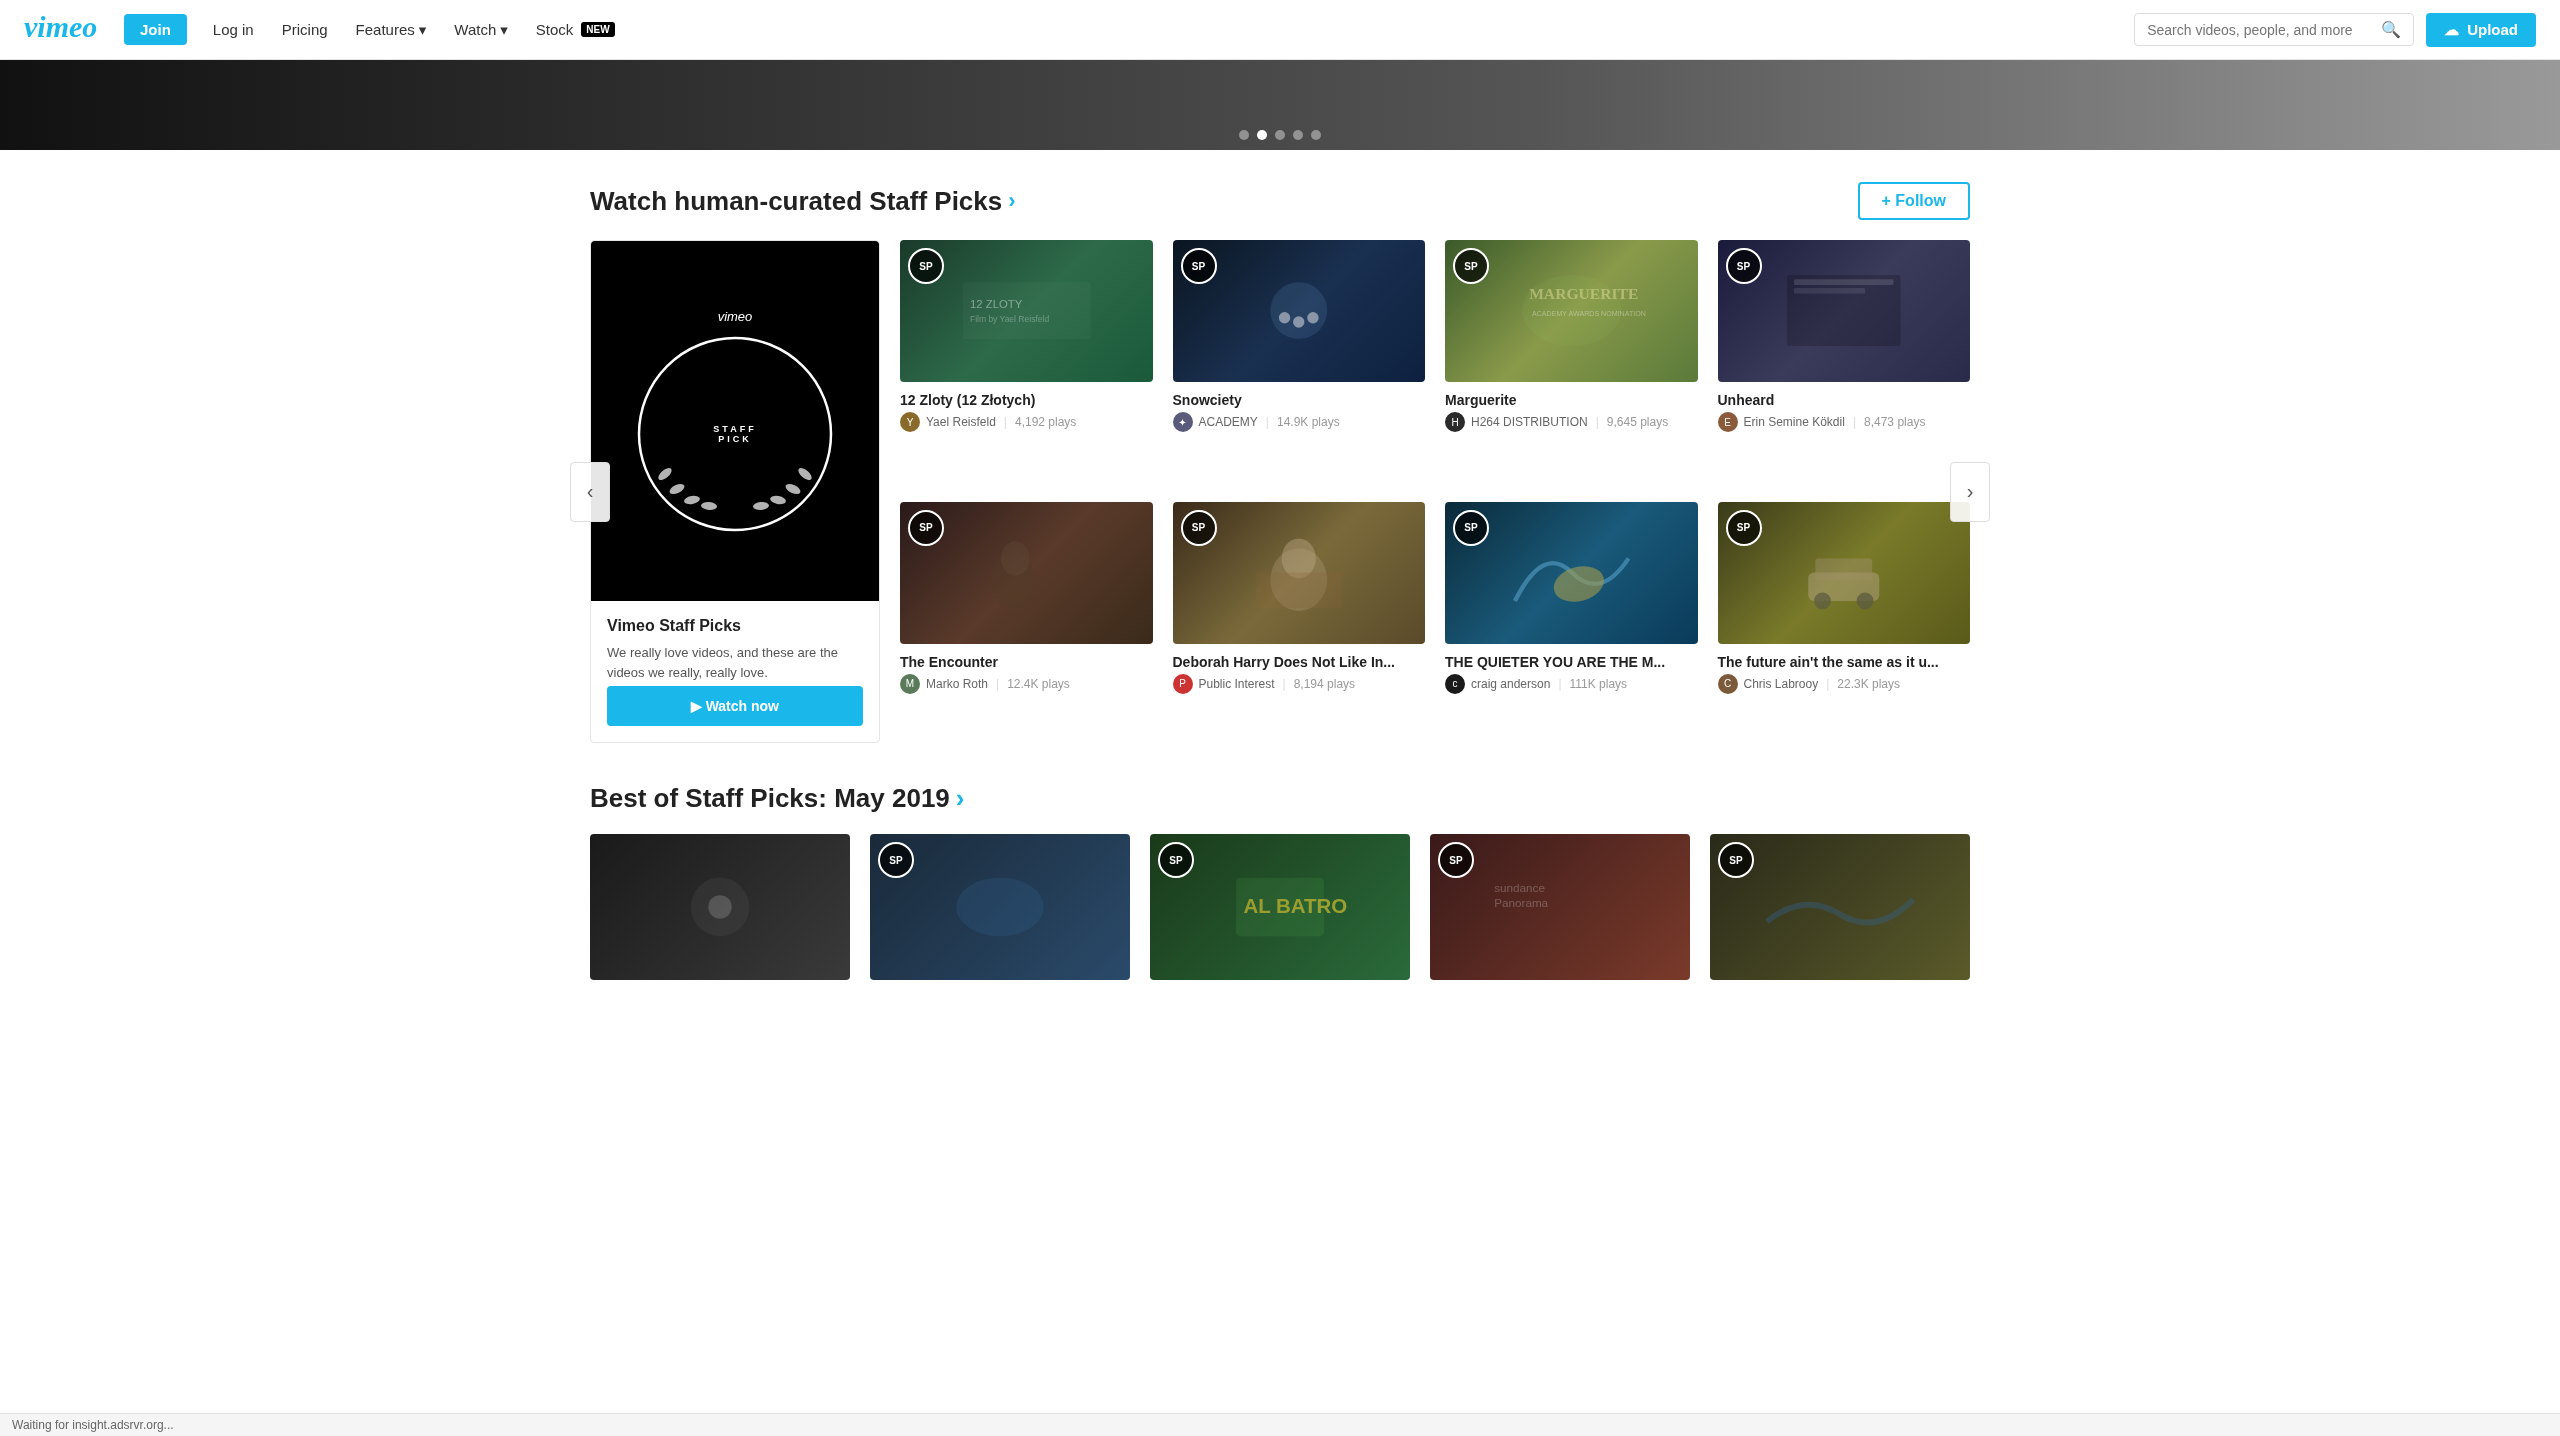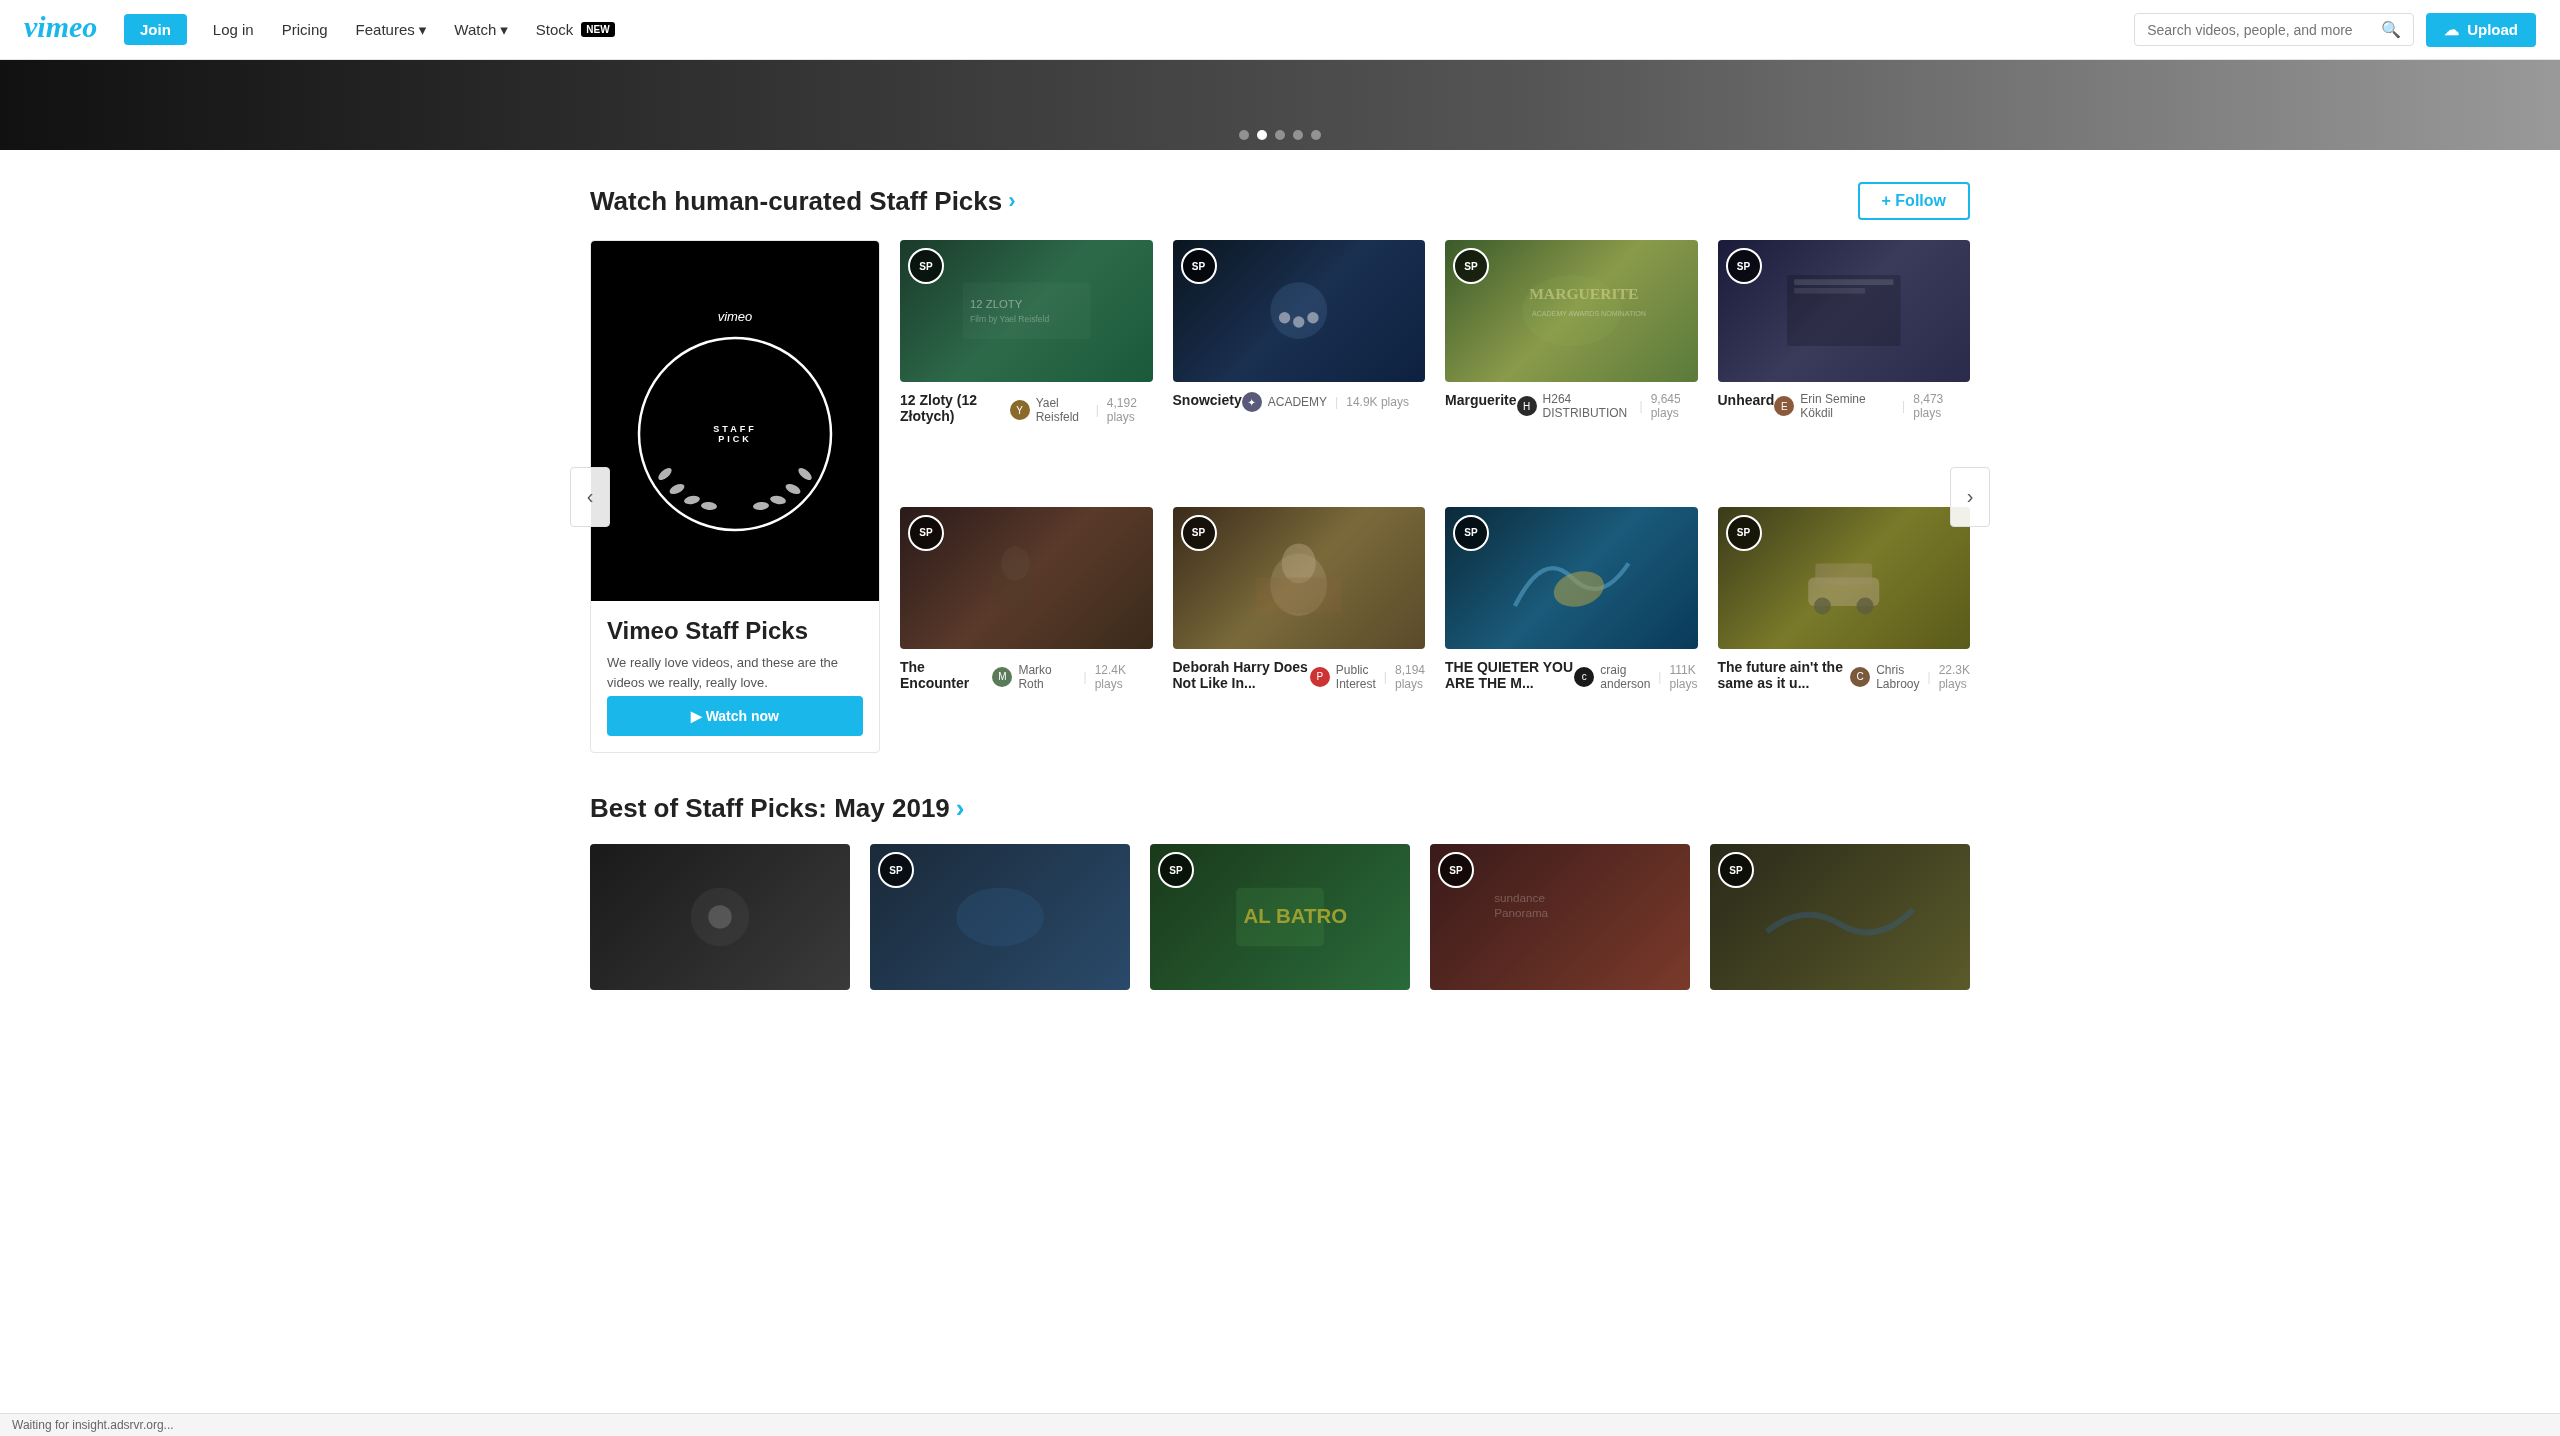--- a/index.html
+++ b/index.html
@@ -94,41 +94,41 @@
     .staff-pick-card {
       background: #fff; border: 1px solid #e5e5e5; border-radius: 4px;
       grid-row: span 2; display: flex; flex-direction: column;
     }
     .sp-logo-area {
       background: #000; flex: 1; display: flex; flex-direction: column;
       align-items: center; justify-content: center; padding: 20px; min-height: 360px;
       border-radius: 4px 4px 0 0;
     }
     .sp-info { padding: 16px; }
-    .sp-info h3 { font-size: 24px; font-weight: 700; margin-bottom: 8px; color: #222; }
+    .sp-info h3 { font-size: 16px; font-weight: 700; margin-bottom: 8px; color: #222; }
     .sp-info p { font-size: 13px; color: #555; line-height: 1.5; margin-bottom: 4px; }
     .btn-watch-now {
       background: #1ab7ea; color: #fff; border: none; border-radius: 4px;
       padding: 12px 0; font-size: 14px; font-weight: 700; cursor: pointer;
       width: 100%; display: flex; align-items: center; justify-content: center; gap: 8px;
     }
 
     
     .video-card { display: flex; flex-direction: column; }
     .video-thumb {
       position: relative; width: 100%; padding-top: 56.25%;
       background: #222; border-radius: 4px; overflow: hidden; margin-bottom: 10px;
     }
     .sp-badge {
       position: absolute; top: 8px; left: 8px;
       width: 36px; height: 36px; background: rgba(0,0,0,0.7); border: 2px solid #fff;
       border-radius: 50%; display: flex; align-items: center; justify-content: center;
       color: #fff; font-size: 10px; font-weight: 900;
     }
-    .video-meta { display: flex; flex-direction: row; }
+    .video-meta { display: flex; flex-direction: column; }
     .video-title { font-size: 14px; font-weight: 700; color: #222; margin-bottom: 4px; }
     .video-creator {
       display: flex; align-items: center; gap: 6px; font-size: 12px; color: #666;
     }
     .creator-avatar {
       width: 20px; height: 20px; border-radius: 50%; background: #ccc;
       display: flex; align-items: center; justify-content: center; font-size: 10px; color: #fff;
       flex-shrink: 0; overflow: hidden;
     }
     .plays { color: #999; }

